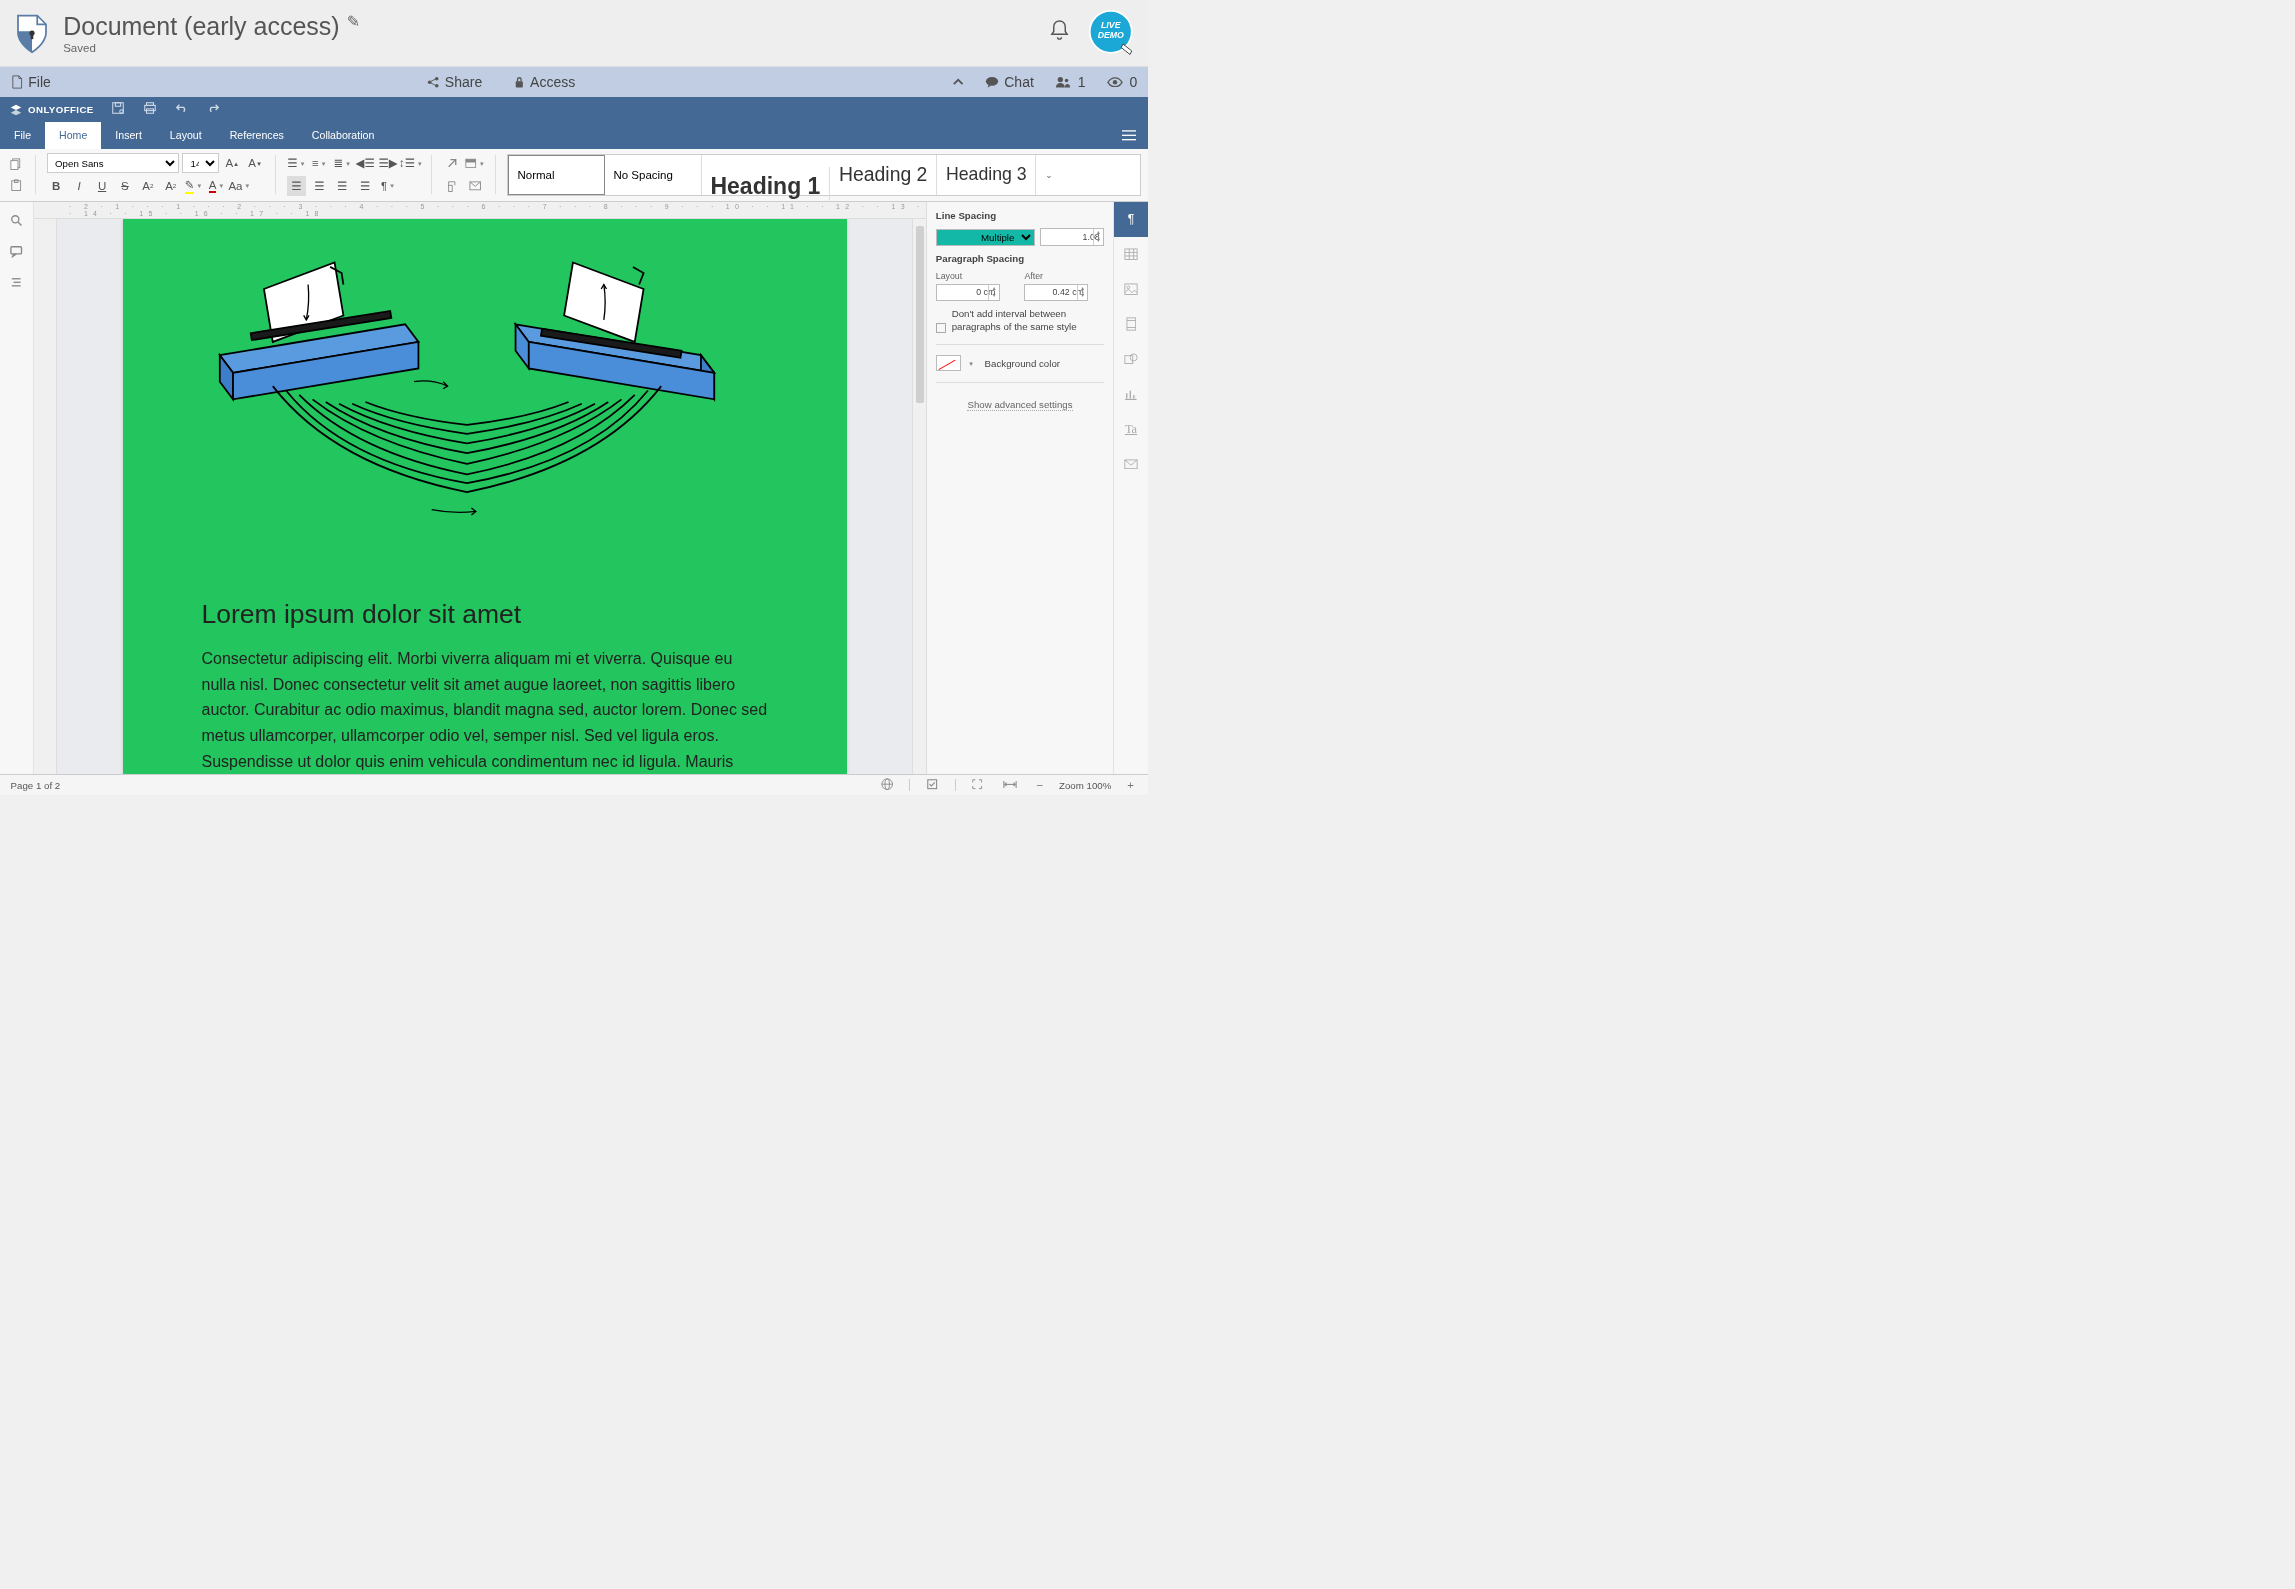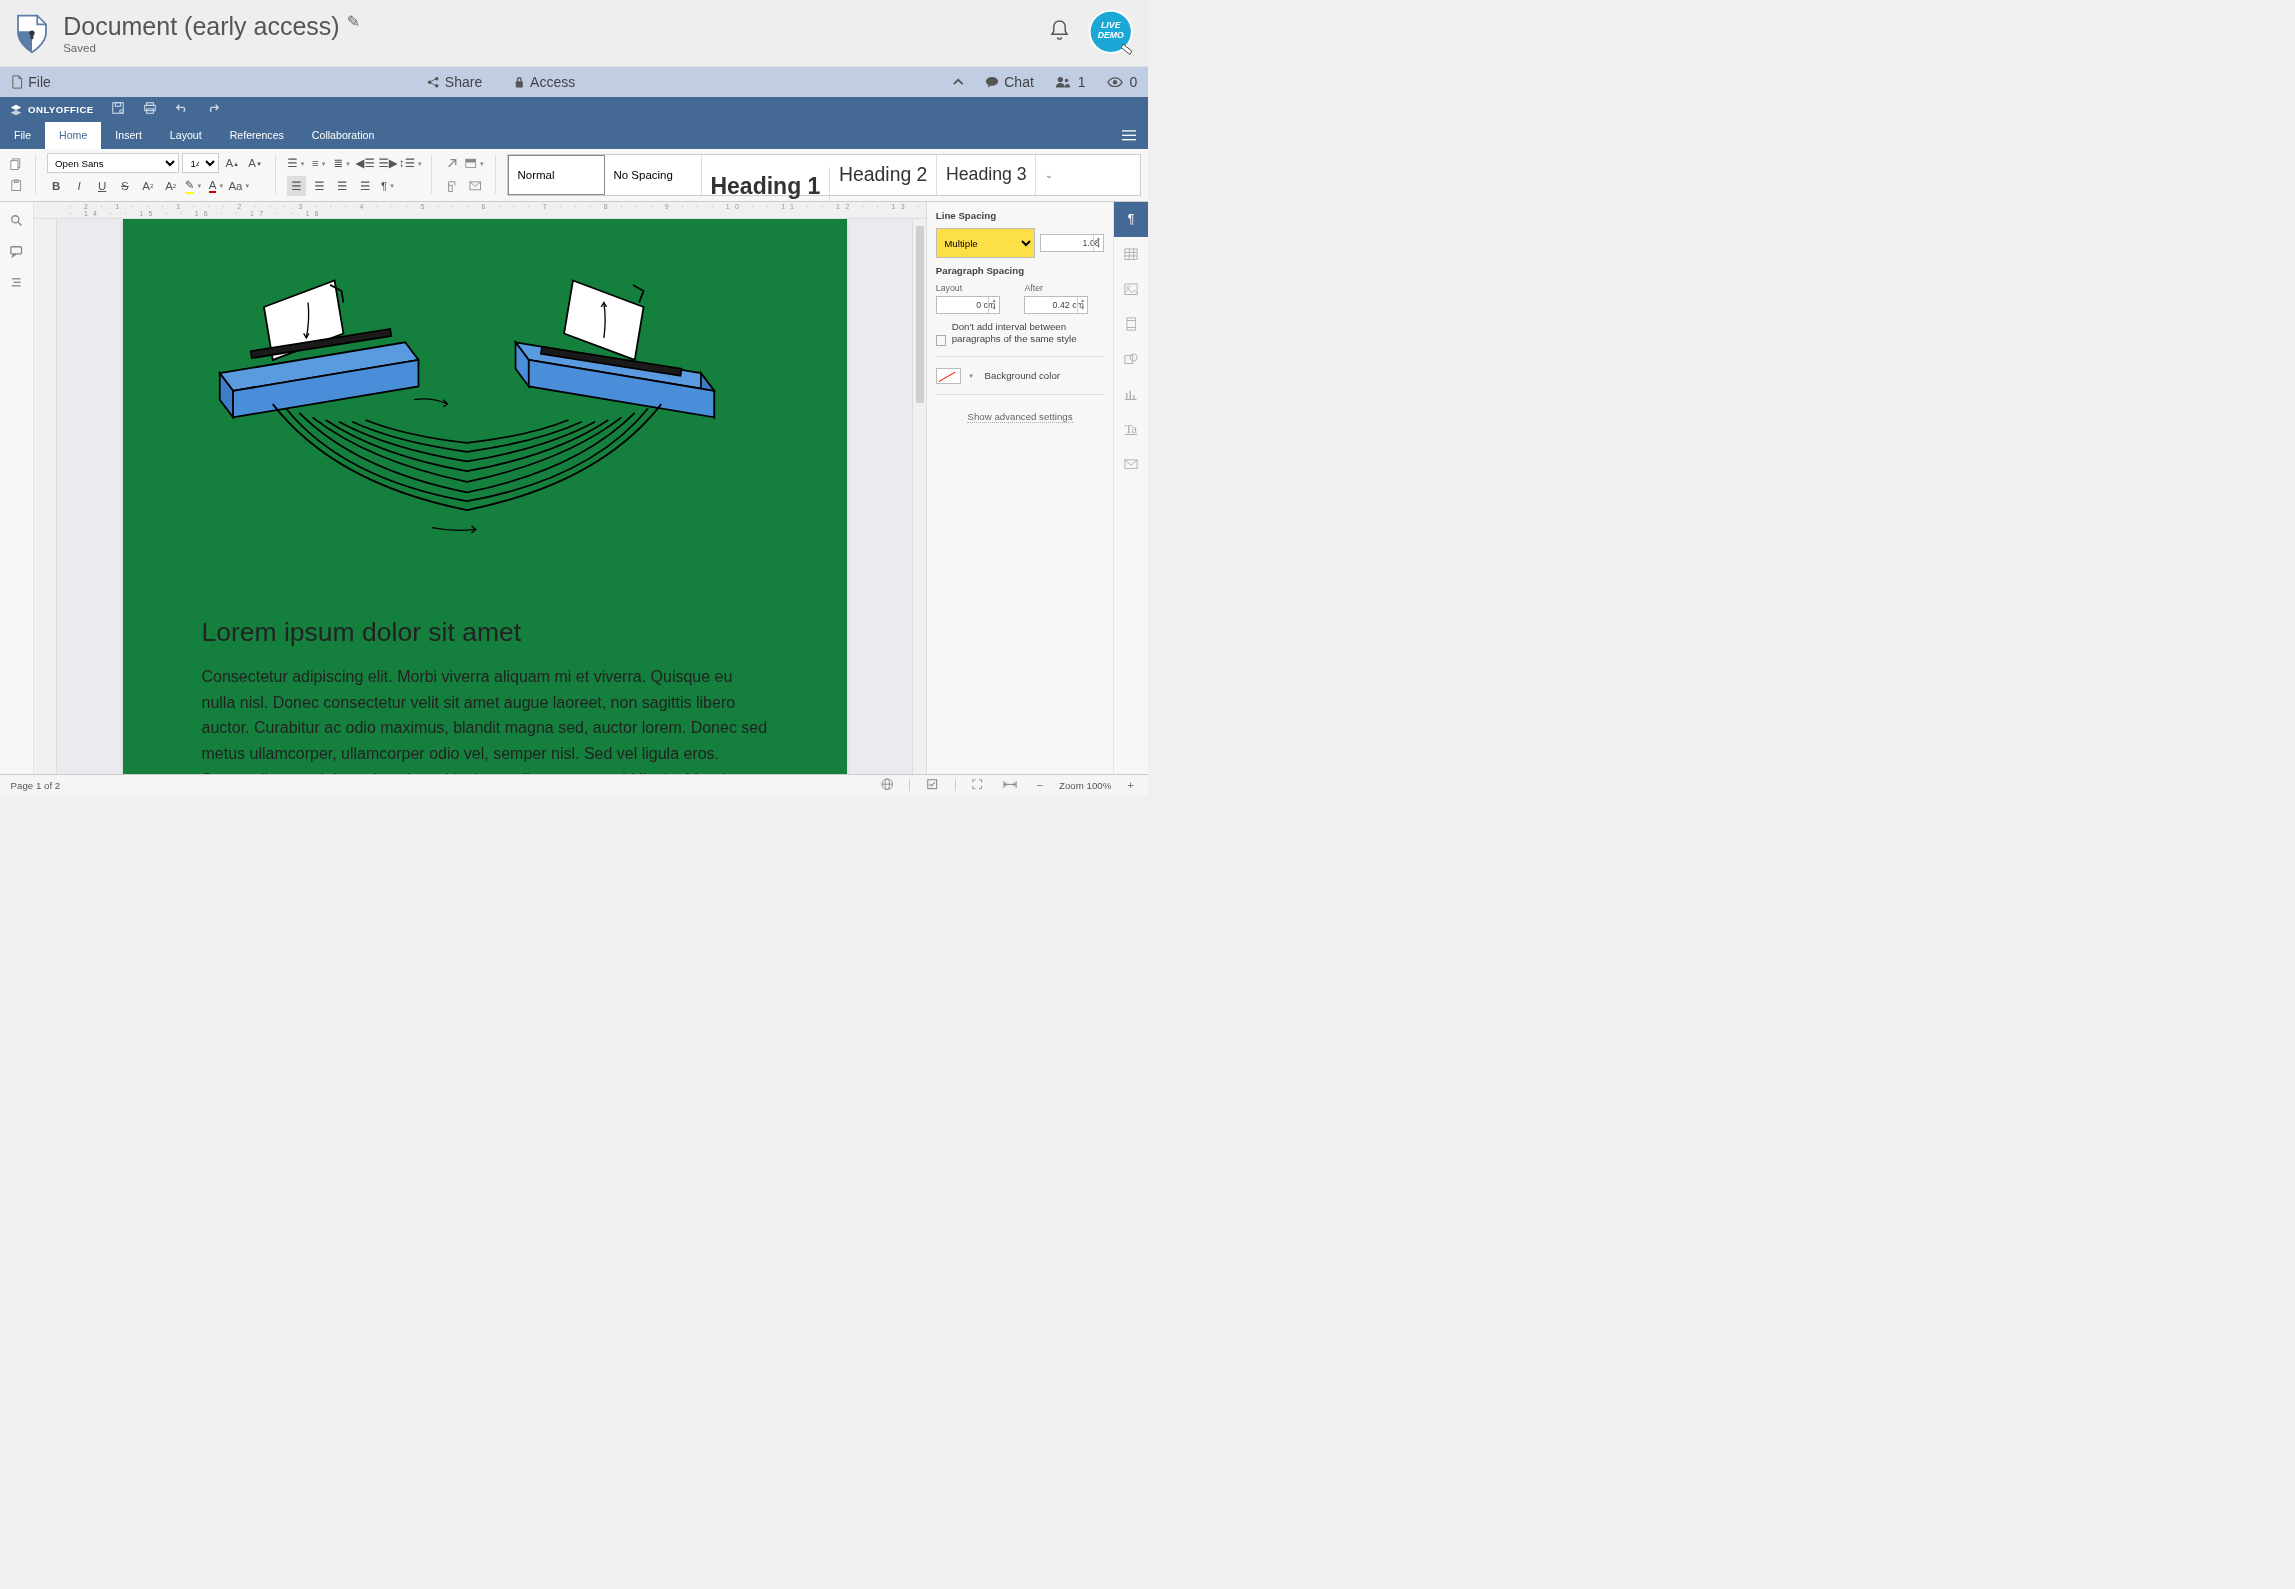--- a/index.html
+++ b/index.html
@@ -62,32 +62,32 @@
 .main { flex: 1; display: flex; overflow: hidden; }
 .lgutter { width: 34px; background: #f7f7f7; border-right: 0.9px solid #e3e3e3; display: flex; flex-direction: column; align-items: center; gap: 16px; padding-top: 12.4px; }
 .lgutter .ic { color: #888; font-size: 12.4px; cursor: pointer; }
 
 .doc-area { flex: 1; display: flex; flex-direction: column; background: #eef0f2; overflow: hidden; }
 .hruler { height: 17.7px; background: #f0f0f0; border-bottom: 0.9px solid #ddd; display: flex; align-items: center; font-size: 7px; padding-left: 35px; color: #999; letter-spacing: 5.3px; position: relative; }
 .doc-scroll { flex: 1; display: flex; overflow: hidden; }
 .vruler { width: 23px; background: #f0f0f0; border-right: 0.9px solid #ddd; }
 
 .page-wrap { flex: 1; display: flex; justify-content: center; overflow: hidden; background: #e9ebee; padding-top: 0; }
-.page { width: 724px; background: #15803d; box-shadow: 0 0.9px 3.5px rgba(0,0,0,0.15); padding: 35px 79px; }
+.page { width: 724px; background: #22c55e; box-shadow: 0 0.9px 3.5px rgba(0,0,0,0.15); padding: 17px 79px; }
 .illus { width: 530px; height: 309px; margin: 0 auto 35px; }
 .doc-h { font-size: 26.5px; color: #222; font-weight: 400; margin: 16px 0; }
 .doc-p { font-size: 16px; color: #222; line-height: 1.6; }
 .scrolly { width: 14px; background: #f0f0f0; border-left: 0.9px solid #ddd; position: relative; }
 .scroll-thumb { position: absolute; top: 7px; left: 2.6px; width: 8.8px; height: 177px; background: #cfcfcf; border-radius: 1.8px; }
 
 
 .rpanel { width: 187px; background: #f7f7f7; border-left: 0.9px solid #ddd; padding: 8.8px 8.8px; font-size: 9.7px; color: #444; display: flex; flex-direction: column; gap: 7px; }
 .rlabel { font-weight: bold; font-size: 9.7px; }
 .rrow { display: flex; align-items: center; gap: 5.3px; }
-.rsel { height: 30px; border: 0.9px solid #bbb; font-size: 9.7px; background: #fde047; padding: 0 3.5px; flex: 1; }
+.rsel { height: 17px; border: 0.9px solid #bbb; font-size: 9.7px; background: #14b8a6; padding: 0 3.5px; flex: 1; text-align: right; }
 .rnum { width: 64px; height: 17.7px; border: 0.9px solid #bbb; font-size: 8.8px; background: #fff; padding: 0 3.5px; display: flex; align-items: center; justify-content: flex-end; position: relative; }
 .rnum .spin { position: absolute; right: 0; top: 0; width: 10.6px; height: 100%; border-left: 0.9px solid #ccc; display: flex; flex-direction: column; }
 .rnum .spin span { flex:1; font-size:5.3px; text-align:center; color:#888; }
 .rcols2 { display: flex; gap: 8.8px; }
 .rcols2 > div { flex: 1; display: flex; flex-direction: column; gap: 2.6px; }
 .rsub { font-size: 8.8px; color: #666; }
 .rcheck { display: flex; align-items: flex-end; gap: 5.3px; font-size: 9.7px; line-height: 1.3; }
 .rcheck .box { width: 10.6px; height: 10.6px; border: 0.9px solid #aaa; margin-top: 0.9px; flex-shrink: 0; }
 .bg-swatch { width: 25px; height: 16px; border: 0.9px solid #bbb; background: #fff; position: relative; }
 .bg-swatch::after { content:''; position:absolute; left:1.8px; top:12.4px; right:1.8px; bottom:1.8px; height:0.9px; border-top:0.9px solid red; transform: rotate(-30deg); transform-origin: left; }

